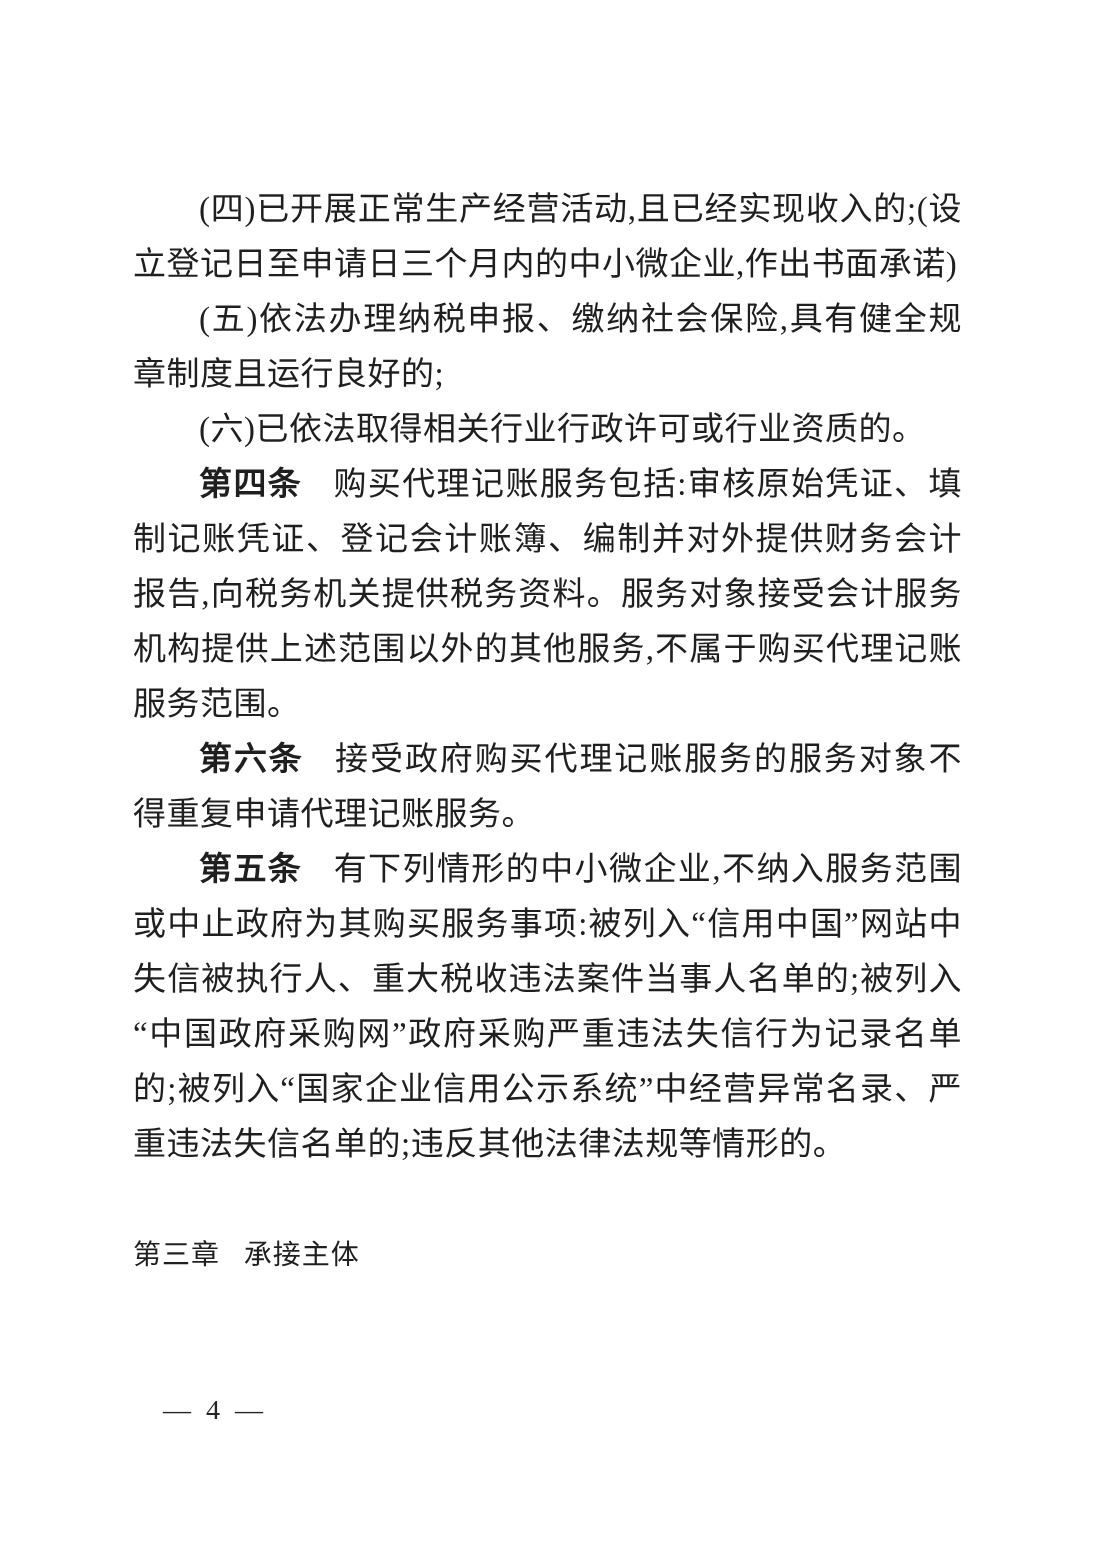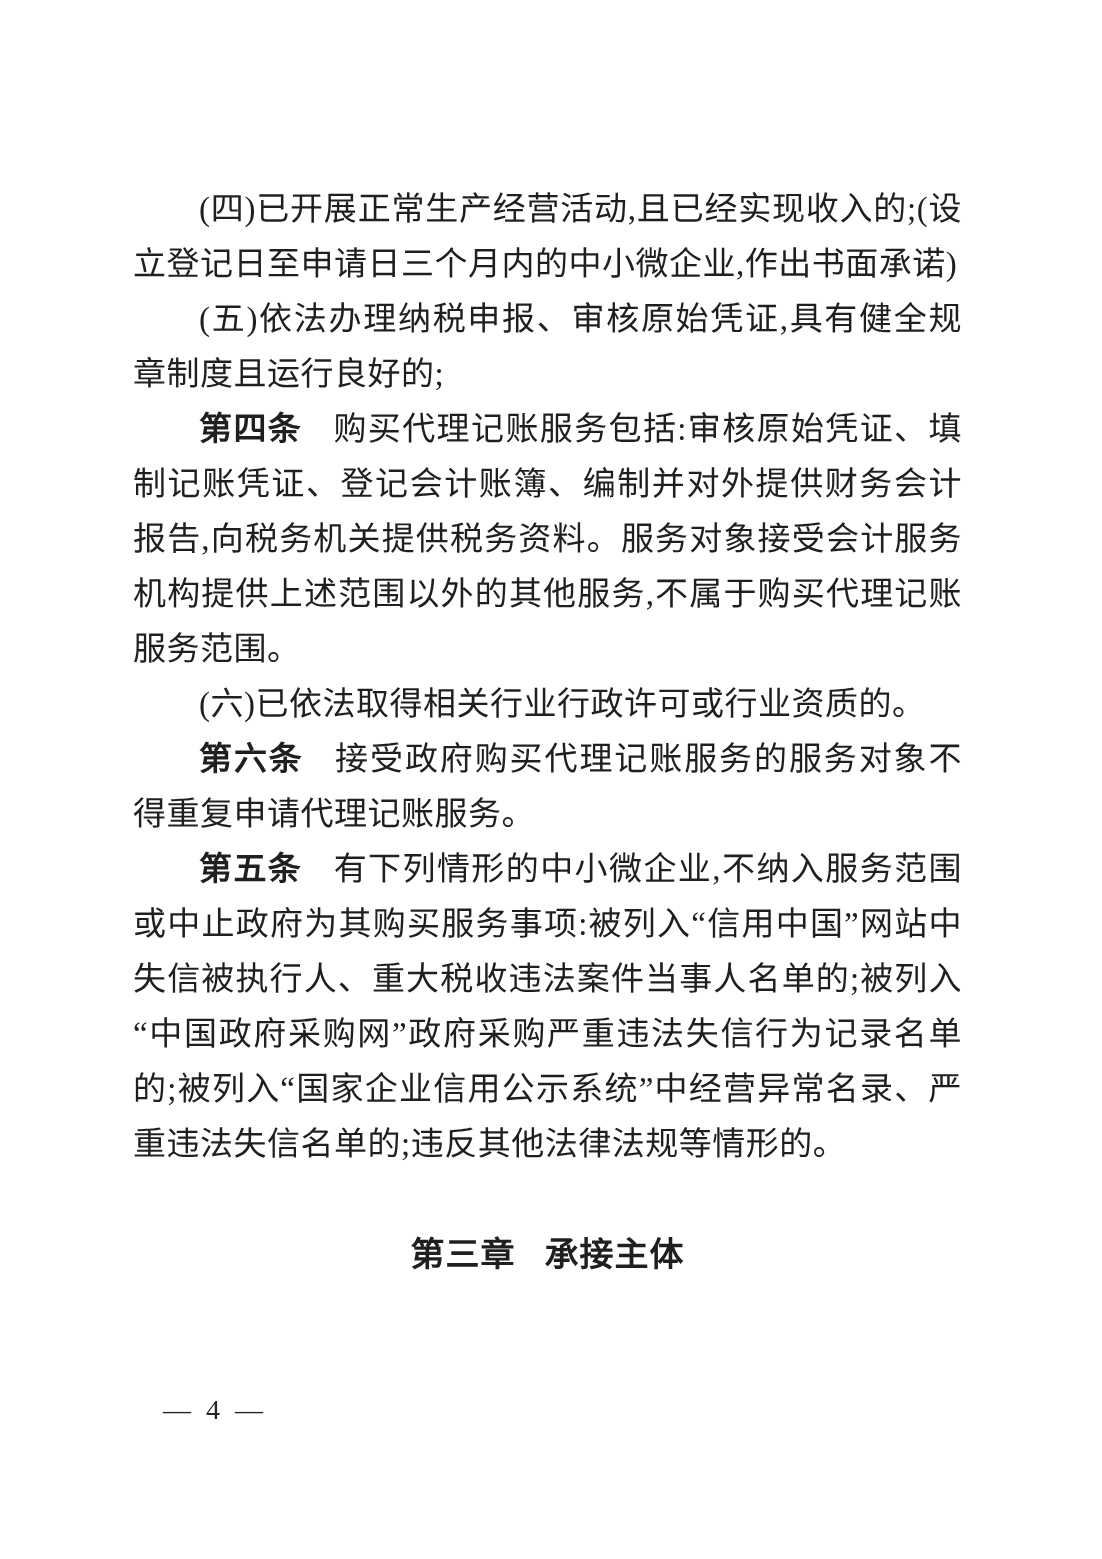--- a/index.html
+++ b/index.html
@@ -30,24 +30,24 @@
     text-justify: inter-character;
     text-indent: 2em;
     font-weight: 400;
     letter-spacing: 0.5px;
   }
   .article-label {
     font-weight: 700;
     margin-right: 0.95em;
   }
   .chapter-heading {
-    font-size: 34px;
+    font-size: 28px;
     line-height: 55px;
-    font-weight: 700;
-    text-align: center;
+    font-weight: 400;
+    text-align: left;
     text-indent: 0;
     margin-top: 55px;
     margin-bottom: 55px;
     letter-spacing: 1px;
   }
   .chapter-gap {
     display: inline-block;
     width: 0.85em;
   }
   .page-number {
@@ -61,25 +61,25 @@
   }
 </style>
 </head>
 <body>
 
 <div class="page">
   <div class="content">
 
     <p class="para">(四)已开展正常生产经营活动,且已经实现收入的;(设立登记日至申请日三个月内的中小微企业,作出书面承诺)</p>
 
-    <p class="para">(五)依法办理纳税申报、审核原始凭证,具有健全规章制度且运行良好的;</p>
+    <p class="para">(五)依法办理纳税申报、缴纳社会保险,具有健全规章制度且运行良好的;</p>
+
+    <p class="para">(六)已依法取得相关行业行政许可或行业资质的。</p>
 
     <p class="para"><span class="article-label">第四条</span><span>购买代理记账服务包括:审核原始凭证、填制记账凭证、登记会计账簿、编制并对外提供财务会计报告,向税务机关提供税务资料。服务对象接受会计服务机构提供上述范围以外的其他服务,不属于购买代理记账服务范围。</span></p>
-
-    <p class="para">(六)已依法取得相关行业行政许可或行业资质的。</p>
 
     <p class="para"><span class="article-label">第六条</span><span>接受政府购买代理记账服务的服务对象不得重复申请代理记账服务。</span></p>
 
     <p class="para"><span class="article-label">第五条</span><span>有下列情形的中小微企业,不纳入服务范围或中止政府为其购买服务事项:被列入“信用中国”网站中失信被执行人、重大税收违法案件当事人名单的;被列入“中国政府采购网”政府采购严重违法失信行为记录名单的;被列入“国家企业信用公示系统”中经营异常名录、严重违法失信名单的;违反其他法律法规等情形的。</span></p>
 
     <h2 class="chapter-heading"><span>第三章</span><span class="chapter-gap"></span><span>承接主体</span></h2>
 
 
   </div>
 

